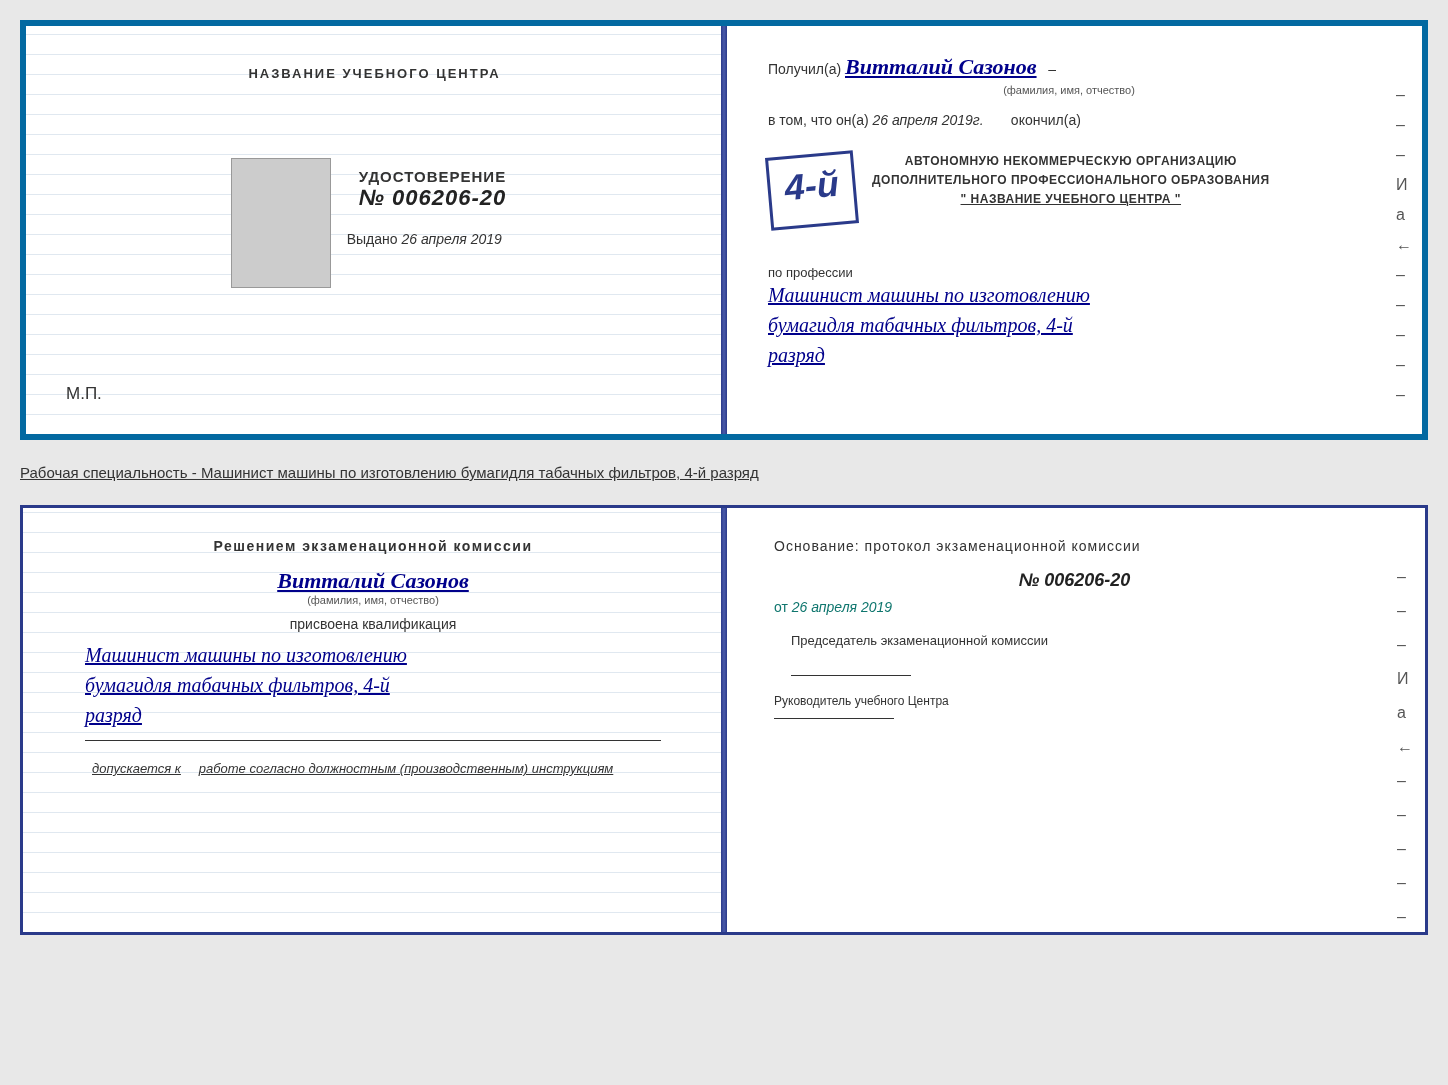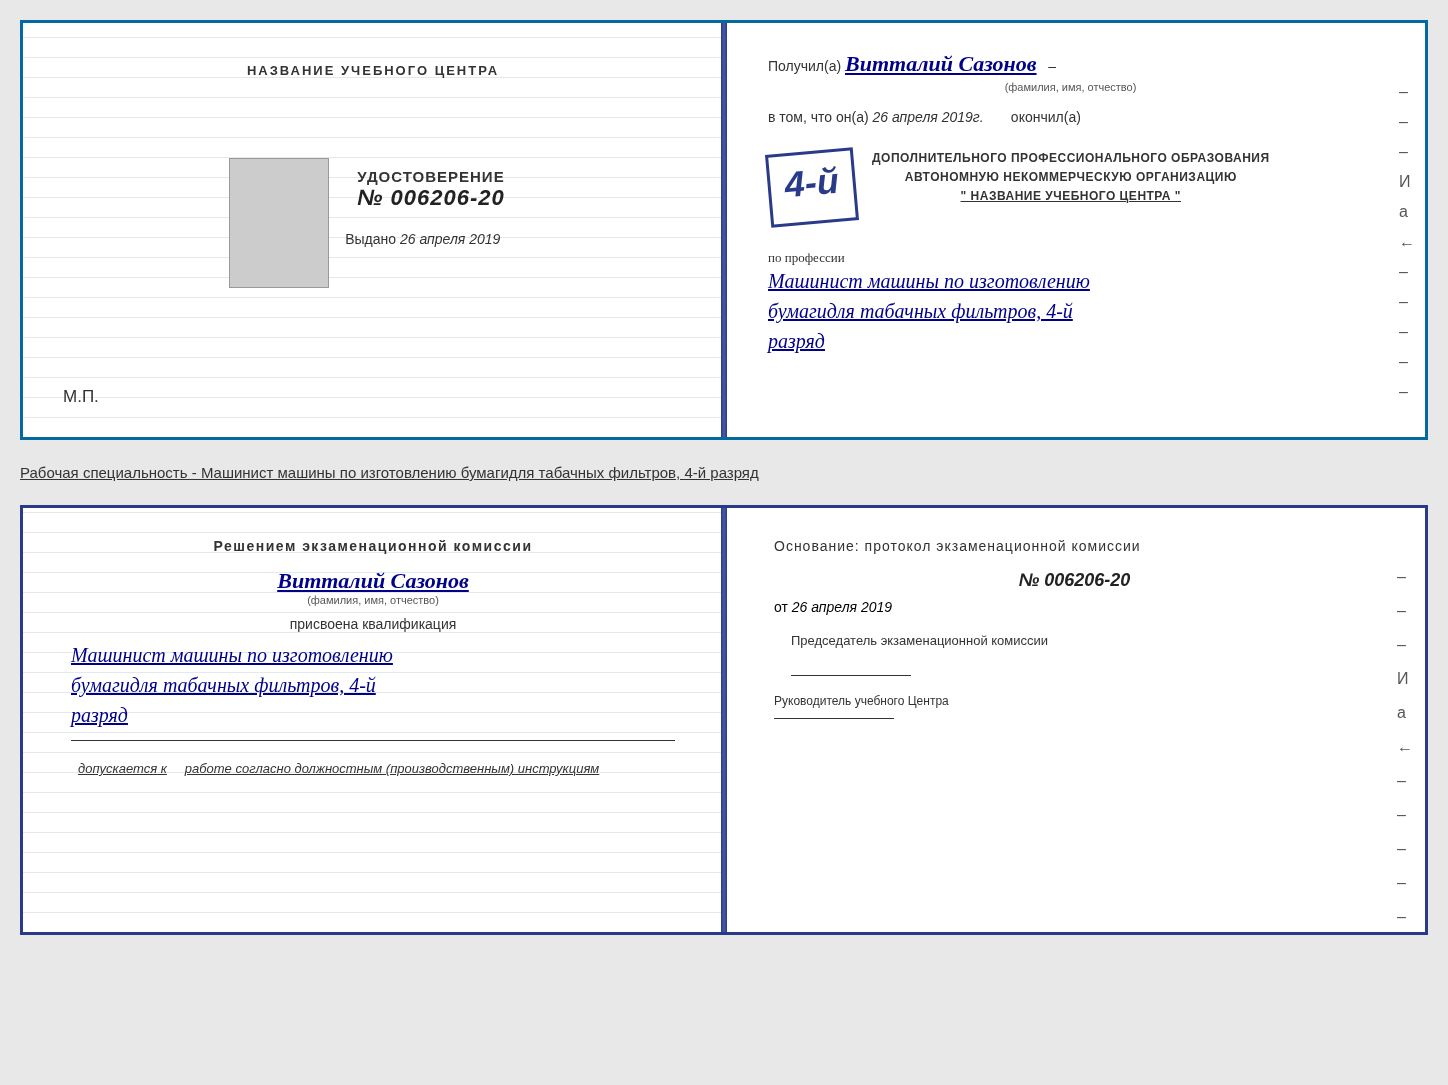--- a/index.html
+++ b/index.html
@@ -13,21 +13,21 @@
 
     .page-wrapper {
       display: flex;
       flex-direction: column;
       gap: 16px;
     }
 
     
     .cert-top {
       display: flex;
-      border: 3px solid #0369a1;
+      border: 6px solid #0369a1;
       background: #fff;
       position: relative;
       min-height: 420px;
     }
 
     .cert-top::before {
       content: '';
       position: absolute;
       top: 0; bottom: 0;
       left: 50%;
@@ -182,22 +182,21 @@
       color: #333;
       text-align: center;
       line-height: 1.6;
       margin: 8px 0;
       letter-spacing: 0.5px;
     }
 
     .po-professii {
       font-size: 13px;
       color: #333;
-      margin-top: 16px;
-      font-family: Liberation Serif, serif;
+      margin-top: 28px;
     }
 
     .profession-text {
       font-family: 'Georgia', serif;
       font-style: italic;
       font-size: 20px;
       color: #00008b;
       line-height: 1.5;
       text-decoration: underline;
     }
@@ -239,21 +238,21 @@
       top: 0; bottom: 0;
       left: 50%;
       width: 6px;
       background: linear-gradient(to right, #2a3a8a, #4a5aaa, #2a3a8a);
       transform: translateX(-50%);
       z-index: 10;
     }
 
     .cert-bottom-left {
       width: 50%;
-      padding: 30px 48px;
+      padding: 30px 62px;
       border-right: 1px solid #ccc;
       background: repeating-linear-gradient(
         0deg,
         transparent,
         transparent 19px,
         #e0e8f0 19px,
         #e0e8f0 20px
       );
     }
 
@@ -328,21 +327,21 @@
       font-size: 18px;
       font-weight: bold;
       font-style: italic;
       color: #222;
       text-align: center;
       margin: 8px 0;
     }
 
     .ot-date {
       font-size: 14px;
-      color: #000000;
+      color: #0f766e;
     }
 
     .predsedatel-block {
       margin-top: 16px;
       margin-left: 17px;
     }
 
     .predsedatel-title {
       font-size: 13px;
       color: #333;
@@ -422,22 +421,22 @@
         &nbsp;&nbsp;&nbsp;&nbsp;&nbsp;
         <span>окончил(а)</span>
       </div>
 
       <div style="display:flex; gap:16px; align-items:flex-start; margin: 10px 0;">
         <div class="stamp-box">
           <div class="stamp-number">4-й</div>
           <div class="stamp-text" style="font-size:8px;">&nbsp;</div>
         </div>
         <div class="org-block">
+          <div>АВТОНОМНУЮ НЕКОММЕРЧЕСКУЮ ОРГАНИЗАЦИЮ</div>
           <div>ДОПОЛНИТЕЛЬНОГО ПРОФЕССИОНАЛЬНОГО ОБРАЗОВАНИЯ</div>
-          <div>АВТОНОМНУЮ НЕКОММЕРЧЕСКУЮ ОРГАНИЗАЦИЮ</div>
           <div style="text-decoration:underline;">" НАЗВАНИЕ УЧЕБНОГО ЦЕНТРА "</div>
         </div>
       </div>
 
       <div class="po-professii">по профессии</div>
       <div class="profession-text">
         <div>Машинист машины по изготовлению</div>
         <div>бумагидля табачных фильтров, 4-й</div>
         <div>разряд</div>
       </div>

